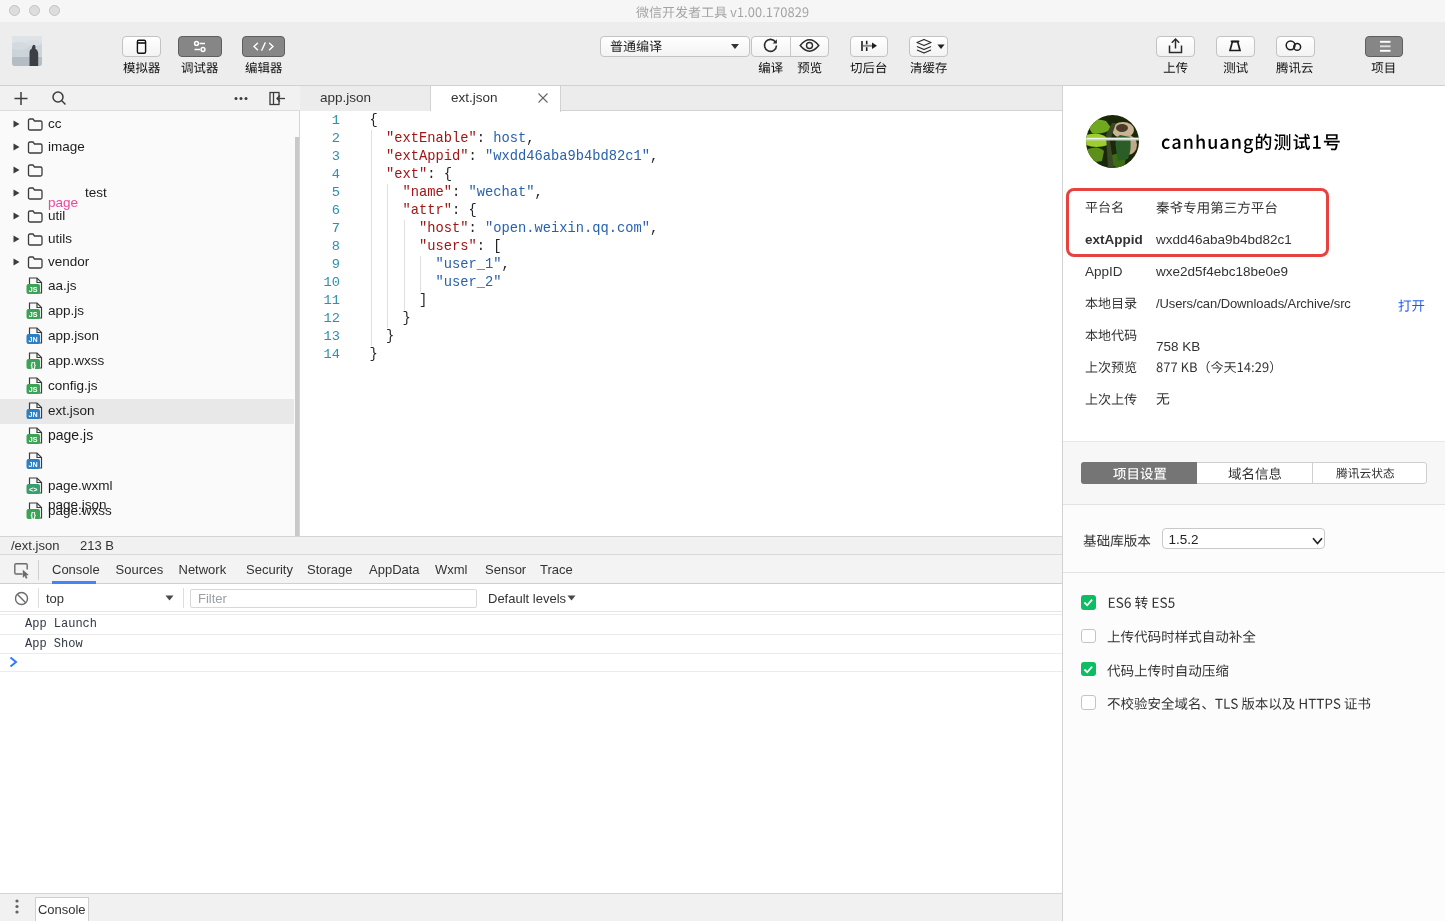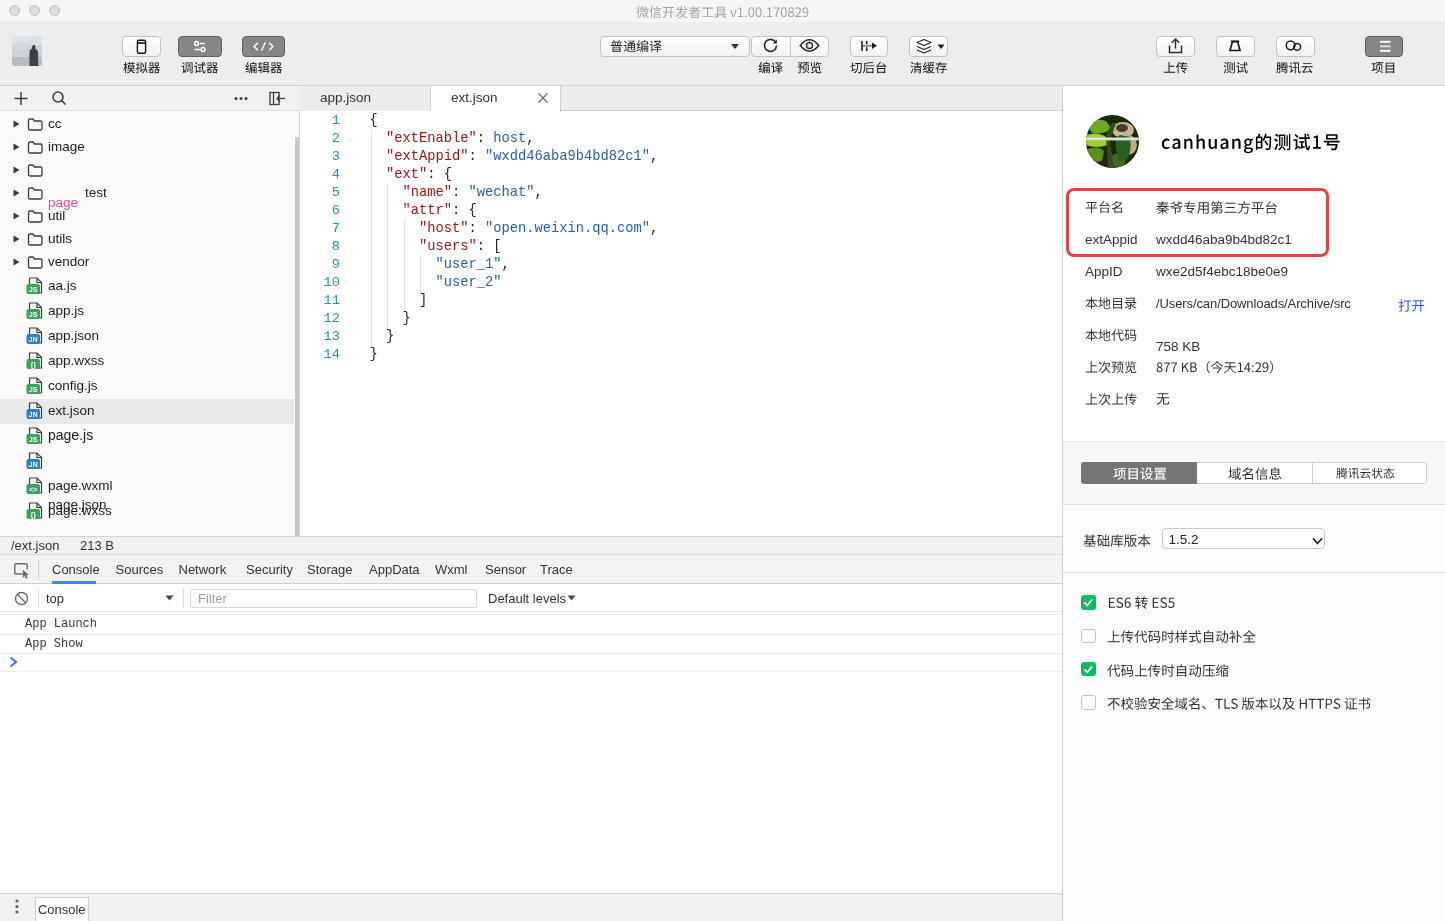--- a/index.html
+++ b/index.html
@@ -415,21 +415,21 @@
 <svg style="position:absolute;left:1161.0px;top:127.8px;overflow:visible" width="189" height="29" viewBox="0 -20.70 188.57 28.80">
     <path d="M5.6 0.3C6.7 0.3 7.9 -0.2 8.8 -1.0L8.0 -2.4C7.4 -1.9 6.6 -1.5 5.8 -1.5C4.2 -1.5 3.0 -2.8 3.0 -4.9C3.0 -7.0 4.2 -8.4 5.9 -8.4C6.5 -8.4 7.1 -8.1 7.6 -7.7L8.7 -9.0C7.9 -9.6 7.0 -10.2 5.8 -10.2C3.1 -10.2 0.9 -8.2 0.9 -4.9C0.9 -1.7 2.9 0.3 5.6 0.3Z M14.2 0.3C15.4 0.3 16.5 -0.4 17.4 -1.1H17.4L17.6 0.0H19.3V-6.0C19.3 -8.6 18.2 -10.2 15.7 -10.2C14.1 -10.2 12.7 -9.5 11.7 -8.9L12.5 -7.5C13.3 -8.0 14.3 -8.5 15.3 -8.5C16.8 -8.5 17.2 -7.5 17.2 -6.3C13.1 -5.9 11.3 -4.8 11.3 -2.6C11.3 -0.9 12.5 0.3 14.2 0.3ZM14.8 -1.4C14.0 -1.4 13.3 -1.8 13.3 -2.8C13.3 -3.9 14.3 -4.6 17.2 -5.0V-2.6C16.4 -1.8 15.7 -1.4 14.8 -1.4Z M23.2 0.0H25.3V-7.0C26.2 -7.9 26.8 -8.4 27.7 -8.4C28.9 -8.4 29.4 -7.7 29.4 -6.0V0.0H31.4V-6.2C31.4 -8.7 30.5 -10.2 28.4 -10.2C27.1 -10.2 26.0 -9.4 25.1 -8.5H25.1L24.9 -9.9H23.2Z M35.5 0.0H37.5V-7.0C38.4 -7.9 39.0 -8.4 39.9 -8.4C41.1 -8.4 41.6 -7.7 41.6 -6.0V0.0H43.7V-6.2C43.7 -8.7 42.7 -10.2 40.6 -10.2C39.3 -10.2 38.3 -9.4 37.4 -8.6L37.5 -10.5V-14.3H35.5Z M50.5 0.3C51.9 0.3 52.9 -0.4 53.8 -1.5H53.8L54.0 0.0H55.7V-9.9H53.6V-3.0C52.8 -2.0 52.1 -1.5 51.2 -1.5C50.1 -1.5 49.6 -2.2 49.6 -3.9V-9.9H47.5V-3.7C47.5 -1.2 48.4 0.3 50.5 0.3Z M62.1 0.3C63.3 0.3 64.4 -0.4 65.3 -1.1H65.4L65.5 0.0H67.2V-6.0C67.2 -8.6 66.1 -10.2 63.6 -10.2C62.0 -10.2 60.6 -9.5 59.6 -8.9L60.4 -7.5C61.2 -8.0 62.2 -8.5 63.2 -8.5C64.7 -8.5 65.1 -7.5 65.1 -6.3C61.0 -5.9 59.2 -4.8 59.2 -2.6C59.2 -0.9 60.4 0.3 62.1 0.3ZM62.8 -1.4C61.9 -1.4 61.2 -1.8 61.2 -2.8C61.2 -3.9 62.2 -4.6 65.1 -5.0V-2.6C64.3 -1.8 63.6 -1.4 62.8 -1.4Z M71.1 0.0H73.2V-7.0C74.1 -7.9 74.7 -8.4 75.6 -8.4C76.8 -8.4 77.3 -7.7 77.3 -6.0V0.0H79.4V-6.2C79.4 -8.7 78.4 -10.2 76.3 -10.2C75.0 -10.2 73.9 -9.4 73.0 -8.5H73.0L72.8 -9.9H71.1Z M86.8 4.4C89.9 4.4 91.9 2.9 91.9 1.0C91.9 -0.7 90.7 -1.4 88.4 -1.4H86.6C85.3 -1.4 84.9 -1.8 84.9 -2.4C84.9 -2.9 85.1 -3.1 85.4 -3.4C85.9 -3.2 86.4 -3.1 86.8 -3.1C88.9 -3.1 90.5 -4.4 90.5 -6.6C90.5 -7.3 90.3 -7.9 89.9 -8.4H91.8V-9.9H88.3C87.9 -10.0 87.4 -10.2 86.8 -10.2C84.8 -10.2 83.0 -8.8 83.0 -6.6C83.0 -5.4 83.6 -4.5 84.3 -4.0V-3.9C83.7 -3.5 83.2 -2.8 83.2 -2.1C83.2 -1.3 83.6 -0.7 84.1 -0.4V-0.3C83.2 0.2 82.7 1.0 82.7 1.8C82.7 3.6 84.4 4.4 86.8 4.4ZM86.8 -4.5C85.8 -4.5 85.0 -5.3 85.0 -6.6C85.0 -7.9 85.8 -8.7 86.8 -8.7C87.9 -8.7 88.7 -7.9 88.7 -6.6C88.7 -5.3 87.9 -4.5 86.8 -4.5ZM87.1 3.1C85.4 3.1 84.4 2.5 84.4 1.5C84.4 1.0 84.7 0.5 85.3 0.1C85.7 0.2 86.1 0.2 86.6 0.2H88.1C89.3 0.2 89.9 0.5 89.9 1.3C89.9 2.2 88.8 3.1 87.1 3.1Z M103.0 -7.5C104.0 -6.2 105.1 -4.4 105.7 -3.3L107.1 -4.2C106.5 -5.2 105.3 -7.0 104.4 -8.2ZM103.9 -15.2C103.3 -12.9 102.4 -10.4 101.2 -8.9V-12.3H98.2C98.5 -13.1 98.9 -14.0 99.2 -14.9L97.3 -15.2C97.2 -14.3 97.0 -13.2 96.7 -12.3H94.7V1.0H96.2V-0.4H101.2V-8.7C101.6 -8.5 102.2 -8.0 102.5 -7.8C103.1 -8.6 103.7 -9.6 104.2 -10.8H108.4C108.2 -4.0 108.0 -1.2 107.4 -0.6C107.2 -0.4 107.0 -0.3 106.6 -0.3C106.2 -0.3 105.1 -0.3 103.9 -0.4C104.2 0.0 104.5 0.8 104.5 1.2C105.5 1.3 106.6 1.3 107.2 1.2C107.9 1.1 108.4 1.0 108.8 0.4C109.6 -0.5 109.8 -3.4 110.0 -11.6C110.0 -11.8 110.0 -12.4 110.0 -12.4H104.8C105.1 -13.2 105.3 -14.0 105.5 -14.8ZM96.2 -10.8H99.6V-7.4H96.2ZM96.2 -1.9V-5.9H99.6V-1.9Z M120.9 -1.5C121.8 -0.6 122.8 0.6 123.3 1.4L124.4 0.7C123.9 -0.1 122.8 -1.3 122.0 -2.2ZM117.8 -14.2V-2.7H119.1V-12.9H122.6V-2.7H124.0V-14.2ZM127.7 -14.9V-0.3C127.7 -0.0 127.5 0.1 127.3 0.1C127.0 0.1 126.2 0.1 125.3 0.0C125.5 0.4 125.7 1.1 125.7 1.5C127.0 1.5 127.8 1.4 128.3 1.2C128.8 0.9 129.0 0.5 129.0 -0.3V-14.9ZM125.2 -13.6V-2.6H126.5V-13.6ZM120.2 -11.8V-5.2C120.2 -3.1 119.8 -1.0 116.9 0.4C117.1 0.7 117.5 1.2 117.7 1.5C120.9 -0.1 121.4 -2.8 121.4 -5.1V-11.8ZM113.6 -13.8C114.6 -13.2 115.9 -12.4 116.5 -11.8L117.5 -13.2C116.9 -13.8 115.5 -14.5 114.6 -15.0ZM112.8 -8.9C113.8 -8.4 115.1 -7.6 115.8 -7.1L116.8 -8.4C116.1 -8.9 114.7 -9.7 113.8 -10.2ZM113.1 0.4 114.7 1.3C115.5 -0.4 116.3 -2.6 116.9 -4.5L115.5 -5.4C114.8 -3.3 113.8 -1.0 113.1 0.4Z M133.2 -13.9C134.1 -13.0 135.3 -11.9 135.9 -11.1L137.1 -12.3C136.5 -13.0 135.3 -14.1 134.3 -14.9ZM145.3 -14.3C146.0 -13.5 146.8 -12.4 147.1 -11.7L148.3 -12.5C148.0 -13.2 147.1 -14.2 146.4 -15.0ZM132.1 -9.6V-8.0H134.4V-1.9C134.4 -1.1 133.9 -0.6 133.5 -0.4C133.8 -0.0 134.2 0.7 134.4 1.1C134.6 0.8 135.2 0.4 138.3 -1.7C138.2 -2.0 138.0 -2.7 137.9 -3.1L136.1 -2.0V-9.6ZM143.2 -15.1 143.3 -11.6H137.5V-9.9H143.3C143.7 -3.1 144.5 1.4 146.7 1.4C147.4 1.4 148.3 0.7 148.7 -2.5C148.4 -2.7 147.6 -3.1 147.4 -3.5C147.3 -1.8 147.1 -0.8 146.8 -0.8C145.9 -0.9 145.3 -4.7 145.0 -9.9H148.5V-11.6H145.0C144.9 -12.7 144.9 -13.9 144.9 -15.1ZM137.7 -1.2 138.2 0.3C139.7 -0.1 141.7 -0.7 143.5 -1.2L143.3 -2.7L141.3 -2.2V-6.0H142.9V-7.6H138.0V-6.0H139.7V-1.7Z M151.7 0.0H159.3V-1.7H156.7V-13.3H155.2C154.4 -12.8 153.5 -12.5 152.3 -12.2V-10.9H154.7V-1.7H151.7Z M166.4 -13.0H174.4V-10.9H166.4ZM164.7 -14.5V-9.4H176.2V-14.5ZM162.5 -8.0V-6.4H166.1C165.7 -5.3 165.3 -4.1 164.9 -3.2H174.3C174.0 -1.4 173.7 -0.6 173.2 -0.3C173.0 -0.1 172.8 -0.1 172.4 -0.1C171.9 -0.1 170.5 -0.1 169.3 -0.2C169.6 0.3 169.8 0.9 169.9 1.4C171.1 1.5 172.3 1.5 173.0 1.5C173.7 1.4 174.2 1.3 174.7 0.9C175.4 0.3 175.8 -1.1 176.2 -4.0C176.2 -4.2 176.3 -4.7 176.3 -4.7H167.4L168.0 -6.4H178.3V-8.0Z" fill="#000"></path>
   </svg>
 <div class="abs" style="left:1065.5px;top:188px;width:263px;height:69px;border:3px solid #e64340;border-radius:8px"></div>
 <svg style="position:absolute;left:1085.0px;top:197.2px;overflow:visible" width="45" height="21" viewBox="0 -14.95 44.85 20.80">
     <path d="M2.3 -8.2C2.8 -7.2 3.3 -6.0 3.5 -5.2L4.4 -5.5C4.2 -6.3 3.7 -7.5 3.1 -8.4ZM9.8 -8.5C9.5 -7.6 8.9 -6.2 8.4 -5.4L9.2 -5.1C9.8 -5.9 10.4 -7.2 10.8 -8.2ZM0.7 -4.5V-3.5H6.0V1.0H7.0V-3.5H12.3V-4.5H7.0V-9.1H11.6V-10.0H1.4V-9.1H6.0V-4.5Z M15.3 -4.4V1.0H16.3V0.3H22.6V1.0H23.7V-4.4ZM16.3 -0.6V-3.5H22.6V-0.6ZM14.6 -5.5C15.1 -5.7 15.9 -5.8 23.4 -6.2C23.7 -5.8 24.0 -5.4 24.2 -5.0L25.0 -5.6C24.3 -6.7 22.8 -8.3 21.6 -9.5L20.8 -8.9C21.4 -8.4 22.1 -7.7 22.7 -7.0L16.0 -6.7C17.2 -7.8 18.3 -9.1 19.4 -10.5L18.4 -11.0C17.4 -9.4 15.8 -7.7 15.4 -7.3C14.9 -6.8 14.6 -6.6 14.3 -6.5C14.4 -6.2 14.6 -5.7 14.6 -5.5Z M29.4 -6.9C30.1 -6.4 30.8 -5.8 31.4 -5.3C29.9 -4.5 28.2 -3.9 26.6 -3.5C26.8 -3.3 27.0 -2.9 27.1 -2.7C27.8 -2.8 28.6 -3.0 29.3 -3.3V1.0H30.3V0.4H36.0V1.0H37.0V-4.4H31.9C34.0 -5.6 35.9 -7.2 37.0 -9.3L36.3 -9.7L36.2 -9.6H31.6C31.9 -10.0 32.1 -10.4 32.4 -10.7L31.3 -11.0C30.5 -9.7 29.0 -8.3 26.9 -7.3C27.1 -7.1 27.4 -6.7 27.6 -6.5C28.8 -7.1 29.8 -7.9 30.7 -8.7H35.5C34.8 -7.6 33.6 -6.6 32.3 -5.8C31.7 -6.3 30.9 -7.0 30.2 -7.4ZM36.0 -0.5H30.3V-3.5H36.0Z" fill="#333"></path>
   </svg>
 <svg style="position:absolute;left:1156.0px;top:196.7px;overflow:visible" width="128" height="22" viewBox="0 -15.52 127.58 21.60">
     <path d="M6.3 -11.3C6.3 -10.9 6.2 -10.5 6.1 -10.1H1.4V-9.3H5.8C5.7 -9.0 5.5 -8.7 5.4 -8.3H2.1V-7.5H5.0C4.8 -7.2 4.6 -6.9 4.3 -6.6H0.7V-5.7H3.7C2.8 -4.8 1.7 -3.9 0.4 -3.2C0.6 -3.0 0.9 -2.7 1.0 -2.4C2.1 -3.0 3.0 -3.7 3.8 -4.4C3.9 -4.2 3.9 -3.9 4.0 -3.7C4.7 -3.8 5.5 -3.8 6.2 -3.9V-2.9H2.4V-2.1H5.5C4.4 -1.1 2.8 -0.2 1.2 0.2C1.5 0.4 1.8 0.7 1.9 1.0C3.4 0.5 5.0 -0.5 6.2 -1.6V1.1H7.2V-1.7C8.6 -0.8 10.2 0.2 11.1 0.9L11.7 0.2C10.9 -0.4 9.5 -1.3 8.2 -2.1H11.1V-2.9H7.2V-4.0C8.0 -4.1 8.7 -4.3 9.2 -4.4L8.7 -5.1C7.5 -4.8 5.5 -4.6 3.8 -4.5C4.2 -4.9 4.6 -5.3 4.9 -5.7H8.6C9.5 -4.5 11.0 -3.2 12.4 -2.5C12.5 -2.8 12.8 -3.1 13.1 -3.3C11.9 -3.8 10.6 -4.7 9.7 -5.7H12.8V-6.6H5.5C5.7 -6.9 5.9 -7.2 6.1 -7.5H11.5V-8.3H6.5C6.6 -8.7 6.8 -9.0 6.9 -9.3H12.2V-10.1H7.1C7.2 -10.5 7.3 -10.9 7.4 -11.2Z M21.3 -10.7C21.8 -10.5 22.4 -10.2 22.9 -9.9C22.3 -9.2 21.4 -8.5 20.3 -8.0C19.3 -8.5 18.5 -9.1 17.9 -9.9C18.3 -10.2 18.8 -10.5 19.1 -10.9L18.2 -11.3C17.2 -10.5 15.7 -9.7 14.4 -9.2C14.6 -9.0 15.0 -8.6 15.1 -8.4C15.8 -8.6 16.4 -9.0 17.1 -9.4C17.7 -8.7 18.4 -8.0 19.3 -7.5C17.7 -6.8 15.9 -6.4 14.0 -6.1C14.2 -5.9 14.5 -5.4 14.6 -5.1C16.6 -5.5 18.6 -6.1 20.3 -6.9C21.9 -6.1 23.8 -5.6 25.9 -5.3C26.0 -5.6 26.3 -6.0 26.5 -6.2C24.6 -6.4 22.8 -6.8 21.4 -7.4C22.3 -8.0 23.2 -8.7 23.9 -9.5C24.5 -9.1 25.0 -8.8 25.4 -8.5L26.1 -9.3C25.2 -9.9 23.3 -10.8 22.0 -11.4ZM15.7 -5.1V-4.1H18.8V1.1H19.9V-4.1H23.4V-1.8C23.4 -1.6 23.3 -1.5 23.1 -1.5C22.8 -1.5 21.9 -1.5 20.9 -1.5C21.1 -1.2 21.2 -0.8 21.2 -0.5C22.5 -0.5 23.3 -0.5 23.8 -0.7C24.3 -0.8 24.4 -1.1 24.4 -1.7V-5.1Z M32.7 -11.4 32.3 -9.8H28.8V-8.9H32.0L31.5 -7.3H27.8V-6.3H31.2C30.9 -5.4 30.6 -4.5 30.3 -3.8H36.6C35.8 -3.0 34.9 -2.1 34.0 -1.2C33.0 -1.6 31.9 -1.9 31.1 -2.2L30.5 -1.4C32.5 -0.8 35.2 0.3 36.6 1.1L37.2 0.2C36.6 -0.1 35.8 -0.5 35.0 -0.8C36.2 -2.0 37.6 -3.4 38.6 -4.4L37.8 -4.8L37.6 -4.8H31.7L32.2 -6.3H39.5V-7.3H32.6L33.1 -8.9H38.6V-9.8H33.4L33.8 -11.2Z M42.6 -10.4V-5.5C42.6 -3.6 42.4 -1.2 40.9 0.5C41.2 0.6 41.6 0.9 41.7 1.1C42.8 0.0 43.2 -1.6 43.4 -3.1H46.8V1.0H47.8V-3.1H51.5V-0.3C51.5 -0.1 51.4 0.0 51.1 0.0C50.9 0.1 49.9 0.1 49.0 0.0C49.1 0.3 49.3 0.7 49.3 1.0C50.6 1.0 51.4 1.0 51.9 0.8C52.3 0.7 52.5 0.4 52.5 -0.3V-10.4ZM43.6 -9.4H46.8V-7.2H43.6ZM51.5 -9.4V-7.2H47.8V-9.4ZM43.6 -6.3H46.8V-4.0H43.5C43.6 -4.5 43.6 -5.0 43.6 -5.5ZM51.5 -6.3V-4.0H47.8V-6.3Z M56.3 -5.4C56.2 -4.4 56.0 -3.2 55.8 -2.4H59.4C58.3 -1.3 56.5 -0.2 54.9 0.3C55.2 0.5 55.5 0.9 55.6 1.1C57.2 0.5 59.0 -0.7 60.2 -2.0V1.1H61.2V-2.4H65.1C64.9 -1.2 64.8 -0.7 64.6 -0.5C64.5 -0.4 64.4 -0.4 64.1 -0.4C63.9 -0.4 63.2 -0.4 62.6 -0.4C62.7 -0.2 62.9 0.2 62.9 0.5C63.6 0.5 64.2 0.5 64.6 0.5C65.0 0.5 65.2 0.4 65.4 0.2C65.8 -0.2 66.0 -1.0 66.2 -2.9C66.2 -3.0 66.2 -3.3 66.2 -3.3H61.2V-4.5H65.7V-7.5H55.8V-6.7H60.2V-5.4ZM57.1 -4.5H60.2V-3.3H56.9ZM61.2 -6.7H64.7V-5.4H61.2ZM56.9 -11.4C56.4 -10.1 55.6 -8.9 54.6 -8.1C54.9 -8.0 55.3 -7.7 55.5 -7.6C56.0 -8.1 56.5 -8.7 56.9 -9.4H57.7C57.9 -8.9 58.2 -8.2 58.3 -7.8L59.2 -8.1C59.1 -8.4 58.9 -8.9 58.7 -9.4H60.8V-10.2H57.4C57.5 -10.5 57.7 -10.8 57.8 -11.2ZM62.1 -11.4C61.7 -10.2 61.1 -9.0 60.3 -8.2C60.5 -8.1 61.0 -7.8 61.2 -7.7C61.6 -8.1 62.0 -8.7 62.3 -9.4H63.2C63.7 -8.9 64.1 -8.2 64.3 -7.7L65.2 -8.1C65.0 -8.5 64.7 -9.0 64.4 -9.4H66.8V-10.2H62.7C62.8 -10.5 63.0 -10.8 63.0 -11.2Z M69.2 -10.0V-9.0H79.4V-10.0ZM70.0 -5.6V-4.6H78.3V-5.6ZM68.4 -0.9V0.1H80.1V-0.9Z M86.9 -11.0C87.3 -10.4 87.7 -9.5 87.9 -9.0H81.9V-8.0H85.6C85.4 -4.9 85.1 -1.4 81.6 0.3C81.9 0.5 82.2 0.9 82.4 1.1C84.9 -0.2 85.9 -2.5 86.4 -4.9H91.2C91.0 -1.8 90.7 -0.5 90.3 -0.2C90.2 -0.0 90.0 0.0 89.7 0.0C89.3 0.0 88.4 -0.0 87.4 -0.1C87.6 0.2 87.7 0.6 87.8 0.9C88.7 1.0 89.6 1.0 90.0 0.9C90.6 0.9 90.9 0.8 91.2 0.5C91.7 -0.1 92.0 -1.5 92.3 -5.4C92.3 -5.5 92.3 -5.9 92.3 -5.9H86.5C86.6 -6.6 86.7 -7.3 86.7 -8.0H93.6V-9.0H87.9L88.9 -9.4C88.7 -10.0 88.3 -10.8 87.9 -11.4Z M96.8 -8.5C97.4 -7.5 97.9 -6.2 98.1 -5.4L99.0 -5.7C98.9 -6.5 98.3 -7.8 97.8 -8.8ZM104.7 -8.8C104.4 -7.9 103.7 -6.5 103.2 -5.6L104.1 -5.3C104.6 -6.2 105.3 -7.5 105.8 -8.5ZM95.2 -4.7V-3.7H100.7V1.1H101.7V-3.7H107.3V-4.7H101.7V-9.4H106.6V-10.4H95.9V-9.4H100.7V-4.7Z M110.4 -4.6V1.1H111.4V0.3H118.0V1.0H119.1V-4.6ZM111.4 -0.6V-3.6H118.0V-0.6ZM109.7 -5.8C110.2 -6.0 111.0 -6.0 118.8 -6.4C119.1 -6.0 119.4 -5.6 119.6 -5.2L120.5 -5.9C119.8 -7.0 118.2 -8.7 116.9 -9.8L116.1 -9.3C116.7 -8.7 117.4 -8.0 118.1 -7.3L111.1 -7.0C112.3 -8.1 113.5 -9.5 114.6 -10.9L113.6 -11.4C112.5 -9.7 111.0 -8.0 110.5 -7.5C110.0 -7.1 109.7 -6.8 109.4 -6.8C109.5 -6.5 109.6 -6.0 109.7 -5.8Z" fill="#333"></path>
   </svg>
-<div class="t " style="left:1085px;top:230.7px;font-size:13.5px;line-height:17.5px;color:#333;">extAppid</div>
+<div class="t " style="left:1085px;top:230.7px;font-size:13.5px;line-height:17.5px;color:#333;font-weight:bold;">extAppid</div>
 <div class="t " style="left:1156px;top:230.7px;font-size:13.5px;line-height:17.5px;color:#333;">wxdd46aba9b4bd82c1</div>
 <div class="t " style="left:1085px;top:262.6px;font-size:13.5px;line-height:17.5px;color:#333;">AppID</div>
 <div class="t " style="left:1156px;top:262.6px;font-size:13.5px;line-height:17.5px;color:#333;">wxe2d5f4ebc18be0e9</div>
 <svg style="position:absolute;left:1085.0px;top:292.9px;overflow:visible" width="58" height="21" viewBox="0 -14.95 57.85 20.80">
     <path d="M6.0 -10.9V-8.2H0.8V-7.2H4.8C3.8 -5.0 2.2 -2.9 0.5 -1.8C0.7 -1.6 1.0 -1.3 1.2 -1.0C3.1 -2.3 4.8 -4.6 5.8 -7.2H6.0V-2.4H2.9V-1.4H6.0V1.0H7.0V-1.4H10.0V-2.4H7.0V-7.2H7.2C8.2 -4.6 9.9 -2.3 11.8 -1.1C12.0 -1.3 12.3 -1.7 12.5 -1.9C10.7 -2.9 9.1 -5.0 8.2 -7.2H12.2V-8.2H7.0V-10.9Z M18.6 -9.7V-6.1L17.2 -5.6L17.5 -4.7L18.6 -5.1V-1.0C18.6 0.4 19.0 0.7 20.5 0.7C20.8 0.7 23.3 0.7 23.7 0.7C25.1 0.7 25.4 0.2 25.5 -1.6C25.3 -1.7 24.9 -1.8 24.7 -2.0C24.6 -0.5 24.4 -0.1 23.7 -0.1C23.2 -0.1 21.0 -0.1 20.5 -0.1C19.7 -0.1 19.5 -0.3 19.5 -1.0V-5.5L21.3 -6.3V-1.9H22.2V-6.7L24.0 -7.4C24.0 -5.4 24.0 -3.9 23.9 -3.6C23.8 -3.3 23.7 -3.2 23.5 -3.2C23.4 -3.2 23.0 -3.2 22.6 -3.3C22.8 -3.1 22.8 -2.7 22.9 -2.4C23.2 -2.4 23.8 -2.4 24.1 -2.5C24.5 -2.6 24.7 -2.8 24.8 -3.4C24.9 -3.9 24.9 -5.8 24.9 -8.3L25.0 -8.5L24.3 -8.7L24.1 -8.6L23.9 -8.4L22.2 -7.7V-10.9H21.3V-7.3L19.5 -6.6V-9.7ZM13.4 -2.0 13.8 -1.0C15.0 -1.5 16.4 -2.2 17.8 -2.8L17.6 -3.7L16.1 -3.1V-6.9H17.7V-7.8H16.1V-10.8H15.2V-7.8H13.5V-6.9H15.2V-2.7C14.5 -2.4 13.9 -2.2 13.4 -2.0Z M29.0 -6.1H35.9V-4.0H29.0ZM29.0 -7.0V-9.2H35.9V-7.0ZM29.0 -3.0H35.9V-0.9H29.0ZM28.1 -10.1V1.0H29.0V0.1H35.9V1.0H36.9V-10.1Z M40.7 -4.1C41.6 -3.7 42.6 -2.9 43.1 -2.4L43.8 -3.1C43.3 -3.6 42.2 -4.3 41.4 -4.7ZM40.7 -10.2V-9.3H48.6L48.6 -8.1H41.1V-7.2H48.5L48.4 -6.0H39.9V-5.1H45.0V-2.8C43.1 -2.0 41.1 -1.2 39.9 -0.7L40.4 0.2C41.7 -0.4 43.4 -1.1 45.0 -1.8V-0.0C45.0 0.2 44.9 0.2 44.7 0.2C44.5 0.2 43.8 0.2 43.0 0.2C43.1 0.5 43.3 0.8 43.4 1.1C44.4 1.1 45.0 1.1 45.4 0.9C45.9 0.8 46.0 0.5 46.0 -0.0V-3.1C47.1 -1.4 48.7 -0.1 50.8 0.5C50.9 0.3 51.2 -0.1 51.4 -0.3C50.0 -0.7 48.8 -1.4 47.8 -2.3C48.6 -2.8 49.6 -3.5 50.4 -4.2L49.5 -4.8C48.9 -4.2 48.0 -3.5 47.2 -2.9C46.7 -3.5 46.3 -4.1 46.0 -4.7V-5.1H51.2V-6.0H49.5C49.6 -7.3 49.7 -8.9 49.7 -10.2L48.9 -10.2L48.8 -10.2Z" fill="#333"></path>
   </svg>
 <div class="t " style="left:1156px;top:294.7px;font-size:13px;line-height:17px;color:#333;letter-spacing:-0.1px">/Users/can/Downloads/Archive/src</div>
 <svg style="position:absolute;left:1397.5px;top:294.5px;overflow:visible" width="33" height="22" viewBox="0 -15.52 33.08 21.60">
     <path d="M2.7 -11.3V-8.6H0.6V-7.6H2.7V-4.8C1.9 -4.5 1.1 -4.3 0.5 -4.2L0.8 -3.2L2.7 -3.7V-0.3C2.7 -0.1 2.6 -0.0 2.4 -0.0C2.2 0.0 1.6 0.0 1.0 -0.0C1.1 0.3 1.3 0.7 1.3 0.9C2.3 0.9 2.8 0.9 3.2 0.8C3.6 0.6 3.7 0.3 3.7 -0.3V-4.0L5.7 -4.6L5.6 -5.6L3.7 -5.0V-7.6H5.6V-8.6H3.7V-11.3ZM5.6 -10.2V-9.2H9.5V-0.4C9.5 -0.2 9.4 -0.1 9.1 -0.1C8.8 -0.1 7.9 -0.1 6.9 -0.1C7.0 0.2 7.2 0.7 7.3 1.0C8.6 1.0 9.4 1.0 9.9 0.8C10.4 0.6 10.6 0.3 10.6 -0.4V-9.2H13.0V-10.2Z M22.3 -9.5V-5.6H18.5V-6.2V-9.5ZM14.2 -5.6V-4.7H17.4C17.2 -2.8 16.5 -1.0 14.2 0.4C14.5 0.6 14.9 0.9 15.0 1.1C17.5 -0.4 18.2 -2.6 18.4 -4.7H22.3V1.1H23.3V-4.7H26.3V-5.6H23.3V-9.5H25.9V-10.5H14.7V-9.5H17.5V-6.2L17.4 -5.6Z" fill="#2258ee"></path>
   </svg>

